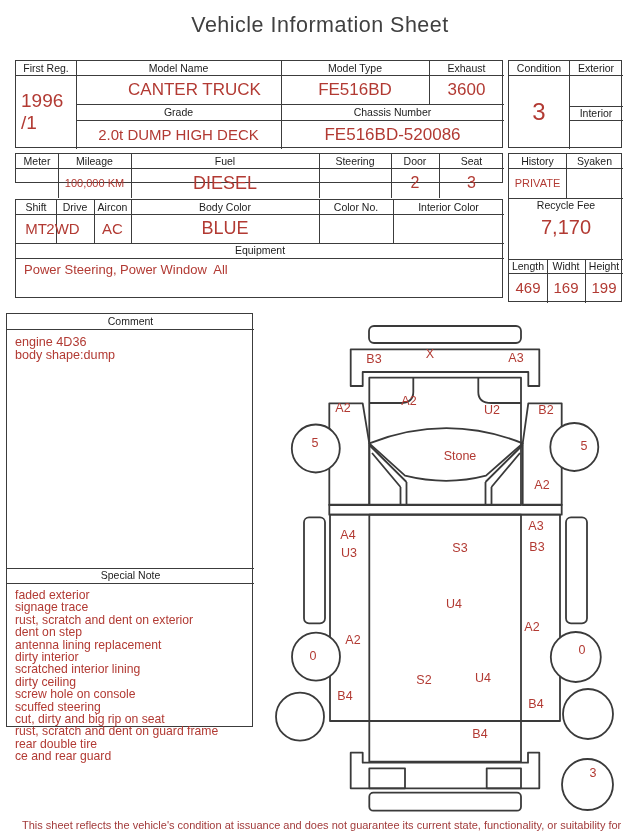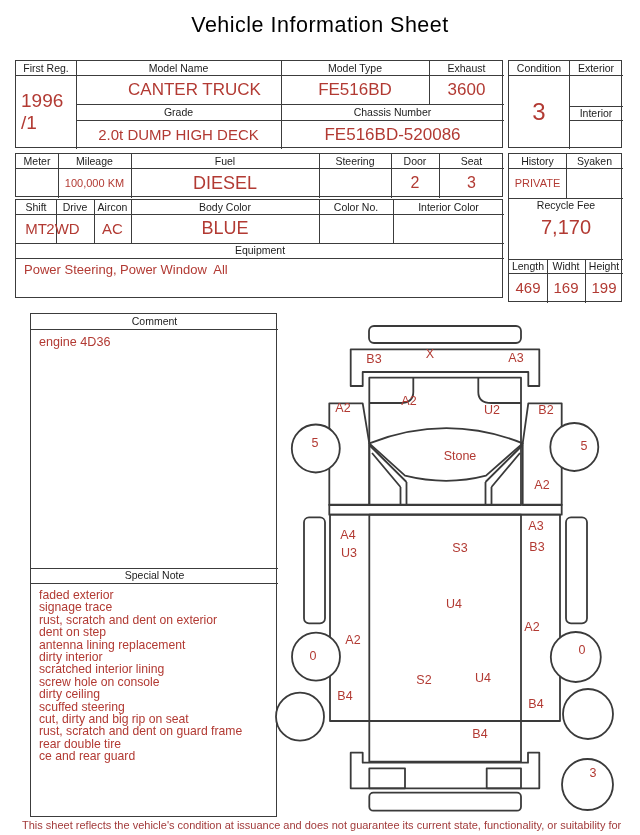--- a/index.html
+++ b/index.html
@@ -1,19 +1,19 @@
 <!DOCTYPE html>
 <html><head>
 <meta charset="utf-8">
 <style>
   html,body{margin:0;padding:0;background:#ffffff;}
   .page{position:relative;width:640px;height:835px;background:#ffffff;
         font-family:"Liberation Sans","DejaVu Sans",sans-serif;overflow:hidden;}
   .title{position:absolute;top:13px;left:0;width:640px;text-align:center;
-         font-size:21.5px;color:#000000;letter-spacing:0.5px;}
+         font-size:21.5px;color:#404040;letter-spacing:0.5px;}
   .block{position:absolute;border:1px solid #3c3c3c;box-sizing:border-box;background:#fff;}
   .hline{position:absolute;height:1px;background:#3c3c3c;}
   .vline{position:absolute;width:1px;background:#3c3c3c;}
   .cell{position:absolute;box-sizing:border-box;overflow:hidden;}
   .hdr{font-size:10.5px;color:#1c1c1c;text-align:center;}
   .val{color:#b23a33;text-align:center;}
   .left{text-align:left;}
   .notes{color:#b23a33;font-size:12.2px;line-height:12.4px;}
   .notes .line{white-space:nowrap;}
   .comment-lines{color:#b23a33;font-size:12.6px;line-height:12.6px;}
@@ -61,21 +61,21 @@
     <div class="hline" style="left:60px;top:45px;width:54px;"></div>
     <div class="hline" style="left:60px;top:59px;width:54px;"></div>
     <div class="cell hdr" style="left:0;top:0;width:60px;height:14px;line-height:14px;">Condition</div>
     <div class="cell hdr" style="left:60px;top:0;width:54px;height:14px;line-height:14px;">Exterior</div>
     <div class="cell val" style="left:0;top:14px;width:60px;height:74px;line-height:74px;font-size:24px;">3</div>
     <div class="cell val" style="left:60px;top:14px;width:54px;height:31px;"></div>
     <div class="cell hdr" style="left:60px;top:45px;width:54px;height:14px;line-height:14px;">Interior</div>
     <div class="cell val" style="left:60px;top:59px;width:54px;height:29px;"></div>
   </div>
 
-  <div class="block" style="left:15px;top:153px;width:488px;height:44px;">
+  <div class="block" style="left:15px;top:153px;width:488px;height:30px;">
     <div class="vline" style="left:42px;top:0;height:44px;"></div>
     <div class="vline" style="left:115px;top:0;height:44px;"></div>
     <div class="vline" style="left:303px;top:0;height:44px;"></div>
     <div class="vline" style="left:375px;top:0;height:44px;"></div>
     <div class="vline" style="left:423px;top:0;height:44px;"></div>
     <div class="hline" style="left:0;top:14px;width:488px;"></div>
     <div class="cell hdr" style="left:0;top:0;width:42px;height:14px;line-height:14px;">Meter</div>
     <div class="cell hdr" style="left:42px;top:0;width:73px;height:14px;line-height:14px;">Mileage</div>
     <div class="cell hdr" style="left:115px;top:0;width:188px;height:14px;line-height:14px;">Fuel</div>
     <div class="cell hdr" style="left:303px;top:0;width:72px;height:14px;line-height:14px;">Steering</div>
@@ -129,39 +129,40 @@
     <div class="cell val" style="left:0;top:14px;width:40px;height:29px;line-height:29px;font-size:15px;">MT</div>
     <div class="cell val" style="left:28px;top:14px;width:38px;height:29px;line-height:29px;font-size:15px;">2WD</div>
     <div class="cell val" style="left:78px;top:14px;width:37px;height:29px;line-height:29px;font-size:15px;">AC</div>
     <div class="cell val" style="left:115px;top:14px;width:188px;height:29px;line-height:29px;font-size:18px;">BLUE</div>
     <div class="cell val" style="left:303px;top:14px;width:74px;height:29px;"></div>
     <div class="cell val" style="left:377px;top:14px;width:111px;height:29px;"></div>
     <div class="cell hdr" style="left:0;top:43px;width:488px;height:15px;line-height:15px;">Equipment</div>
     <div class="cell val left eq" style="left:0;top:58px;width:488px;height:41px;padding:4px 8px;font-size:13px;">Power Steering, Power Window  All</div>
   </div>
 
-  <div class="block" style="left:30px;top:313px;width:247px;height:504px;">
+  <div class="block" style="left:6px;top:313px;width:247px;height:414px;">
     <div class="hline" style="left:0;top:15px;width:247px;"></div>
     <div class="hline" style="left:0;top:254px;width:247px;"></div>
     <div class="hline" style="left:0;top:269px;width:247px;"></div>
     <div class="cell hdr" style="left:0;top:0;width:247px;height:15px;line-height:15px;">Comment</div>
     <div class="cell comment-lines left" style="left:0;top:15px;width:247px;height:239px;padding:7px 8px;">
         <div class="line">engine 4D36</div>
+        <div class="line">body shape:dump</div>
       </div>
     <div class="cell hdr" style="left:0;top:254px;width:247px;height:15px;line-height:15px;">Special Note</div>
     <div class="cell notes left" style="left:0;top:269px;width:247px;height:235px;padding:6px 8px;">
         <div class="line">faded exterior</div>
         <div class="line">signage trace</div>
         <div class="line">rust, scratch and dent on exterior</div>
         <div class="line">dent on step</div>
         <div class="line">antenna lining replacement</div>
         <div class="line">dirty interior</div>
         <div class="line">scratched interior lining</div>
+        <div class="line">dirty ceiling</div>
         <div class="line">screw hole on console</div>
-        <div class="line">dirty ceiling</div>
         <div class="line">scuffed steering</div>
         <div class="line">cut, dirty and big rip on seat</div>
         <div class="line">rust, scratch and dent on guard frame</div>
         <div class="line">rear double tire</div>
         <div class="line">ce and rear guard</div>
       </div>
   </div>
 
   <svg style="position:absolute;left:280px;top:310px;" width="360" height="515" viewBox="0 0 360 515">
 

